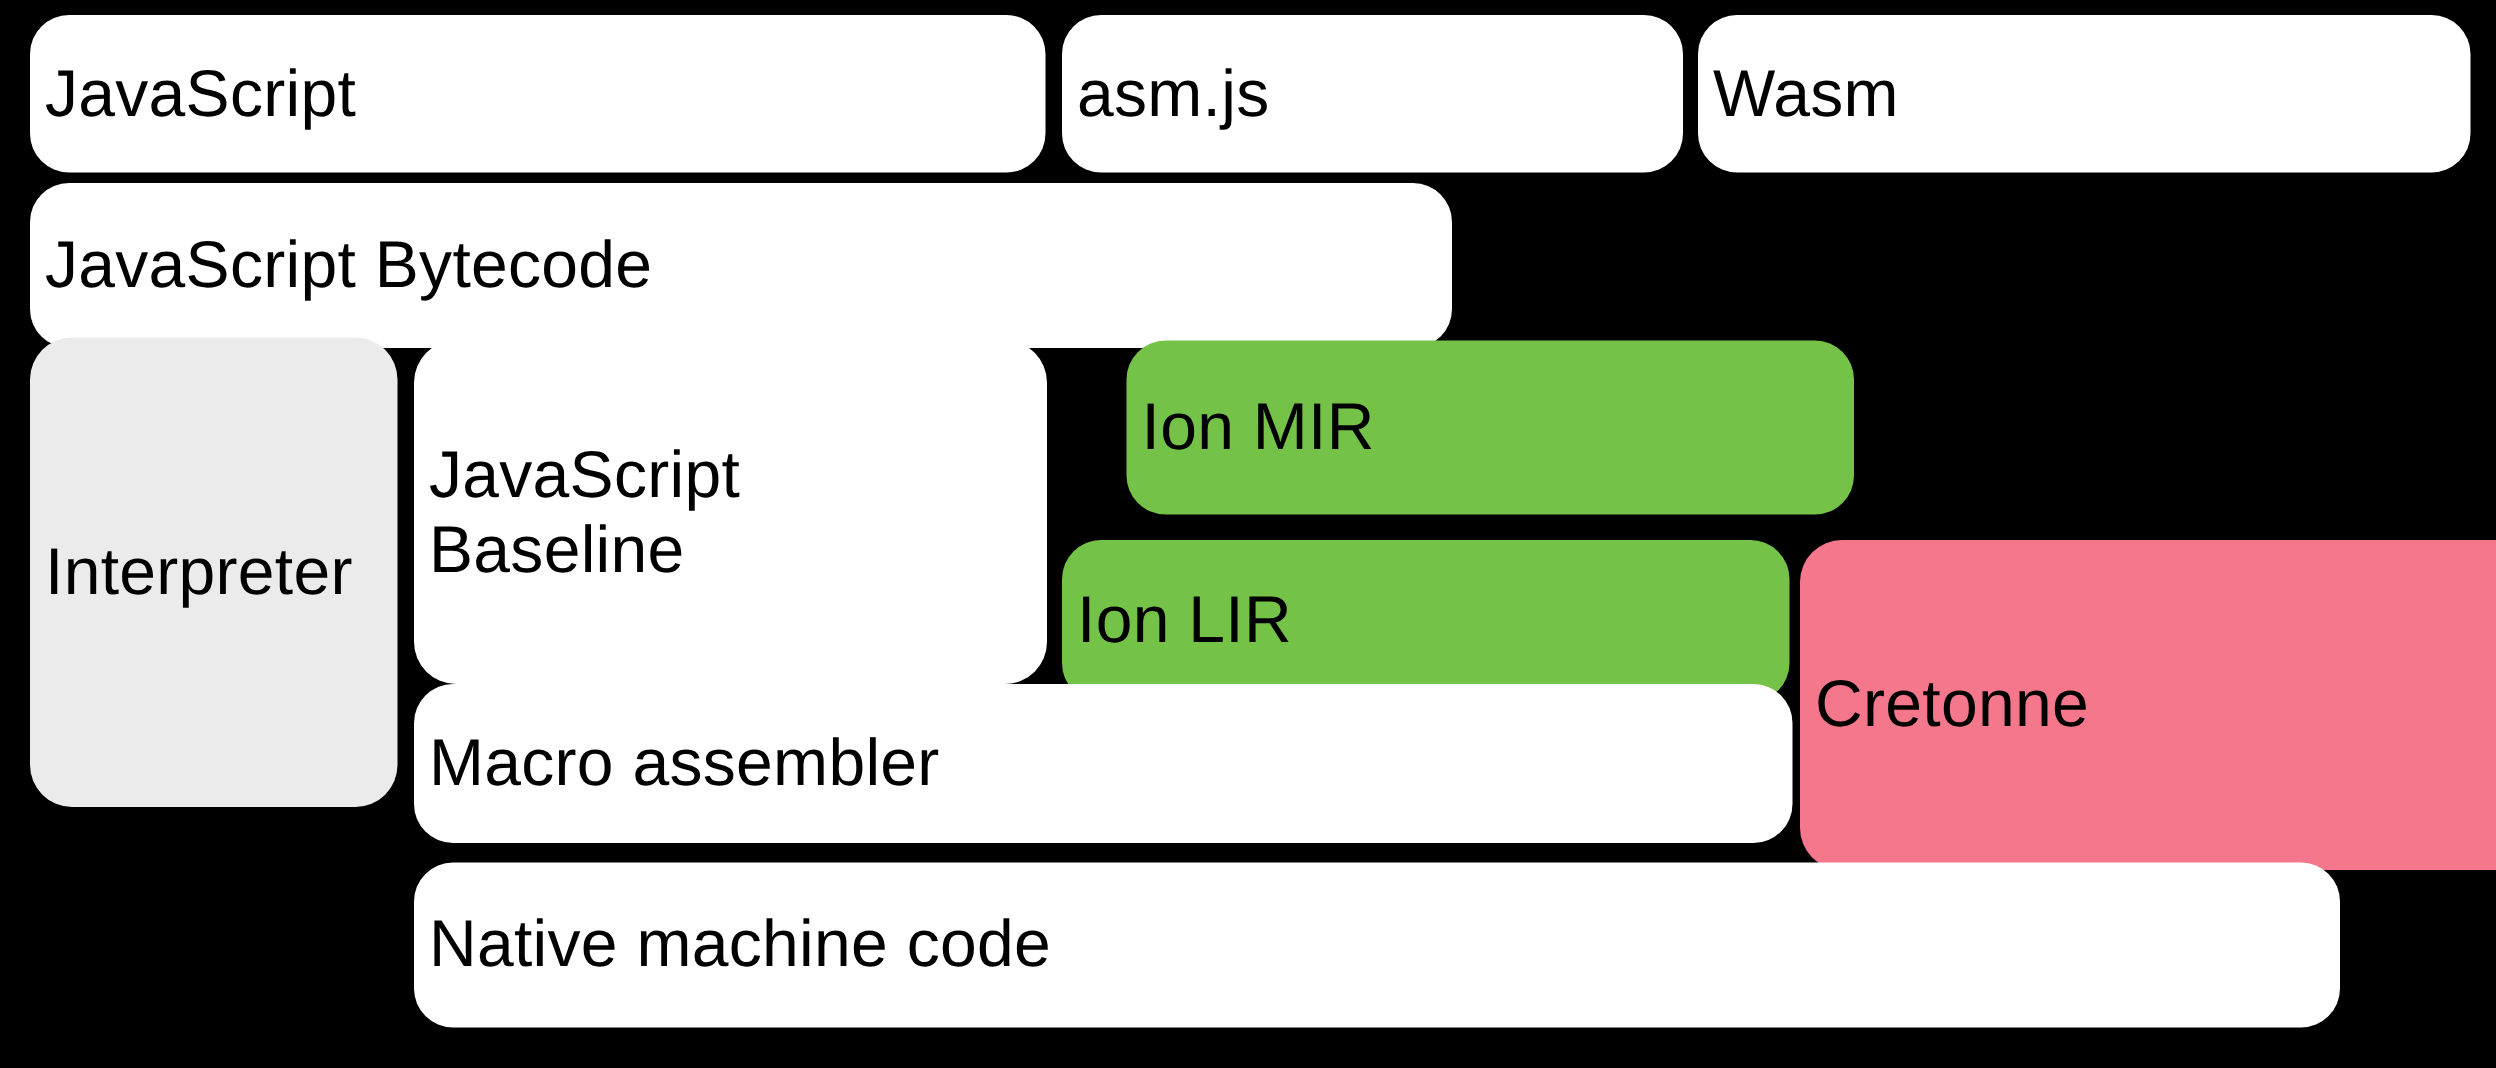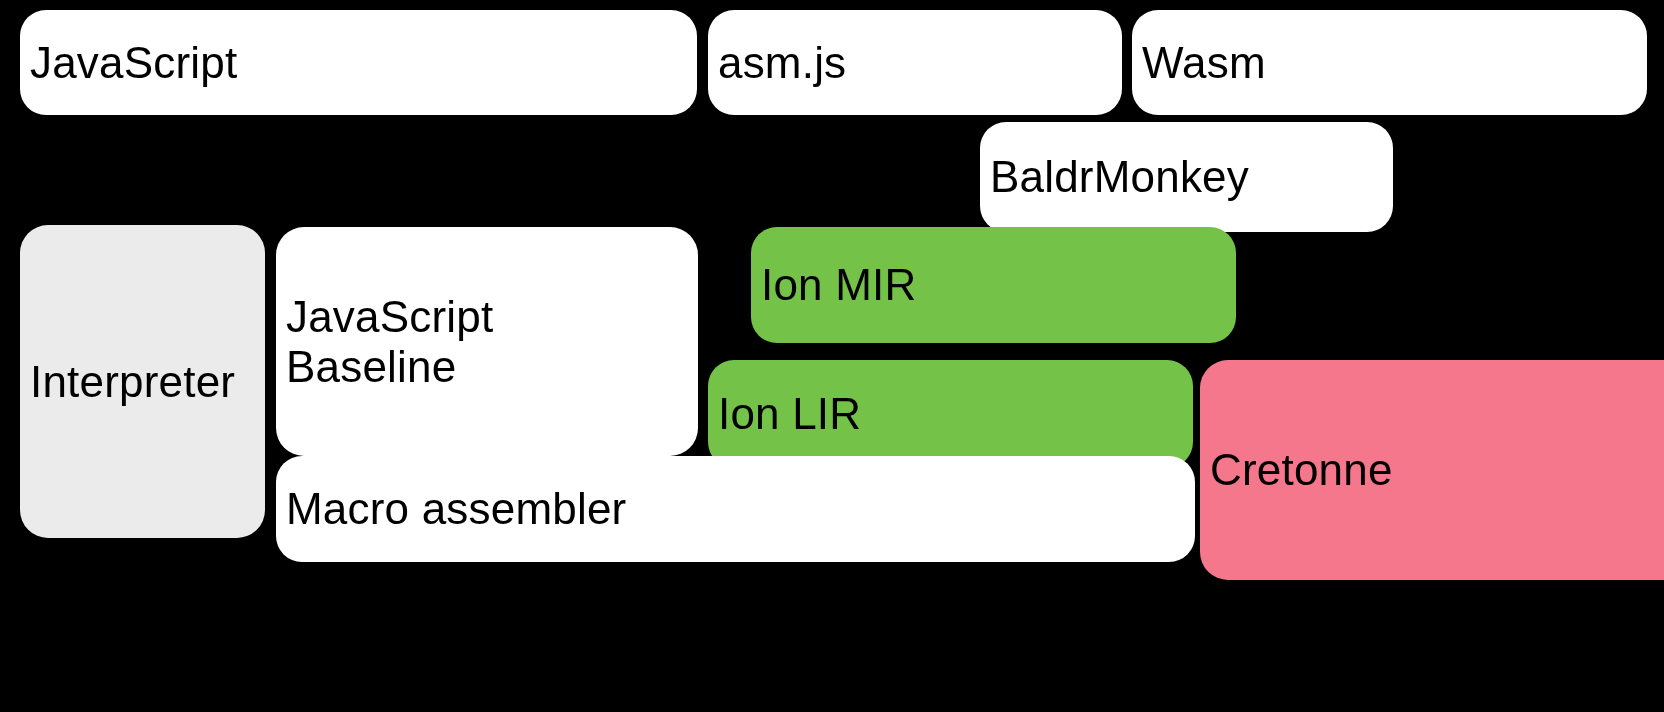--- a/index.html
+++ b/index.html
@@ -55,24 +55,24 @@
   </div>
 
   <div class="node white" style="left:708px; top:10px; width:414px; height:105px;">
     <span class="node-label">asm.js</span>
   </div>
 
   <div class="node white" style="left:1132px; top:10px; width:515px; height:105px;">
     <span class="node-label">Wasm</span>
   </div>
 
+  <div class="node white" style="left:20px; top:122px; width:948px; height:110px;">
+    <span class="node-label">JavaScript Bytecode</span>
+  </div>
 
-  <div class="node white" style="left:980px; top:122px; width:413px; height:110px;">
-    <span class="node-label">BaldrMonkey</span>
-  </div>
 
   <div class="node gray tall" style="left:20px; top:225px; width:245px; height:313px;">
     <span class="node-label">Interpreter</span>
   </div>
 
   <div class="node white tall" style="left:276px; top:227px; width:422px; height:229px;">
     <span class="node-label">JavaScript
 Baseline</span>
   </div>
 
@@ -85,14 +85,17 @@
   </div>
 
   <div class="node pink tall" style="left:1200px; top:360px; width:502px; height:220px;">
     <span class="node-label">Cretonne</span>
   </div>
 
   <div class="node white" style="left:276px; top:456px; width:919px; height:106px;">
     <span class="node-label">Macro assembler</span>
   </div>
 
+  <div class="node white" style="left:276px; top:575px; width:1284px; height:110px;">
+    <span class="node-label">Native machine code</span>
+  </div>
 
 </div>
 
 </body></html>

